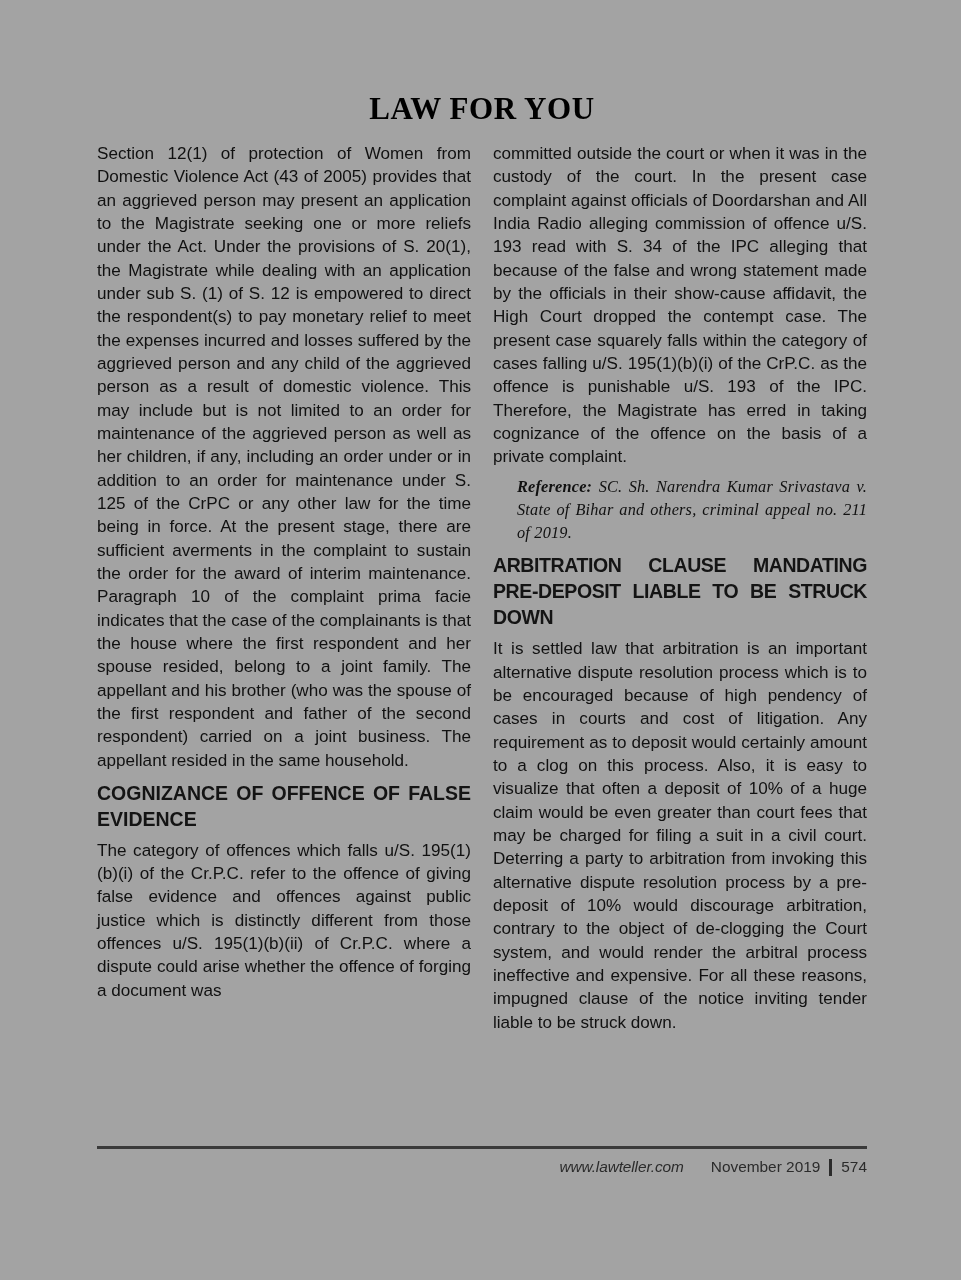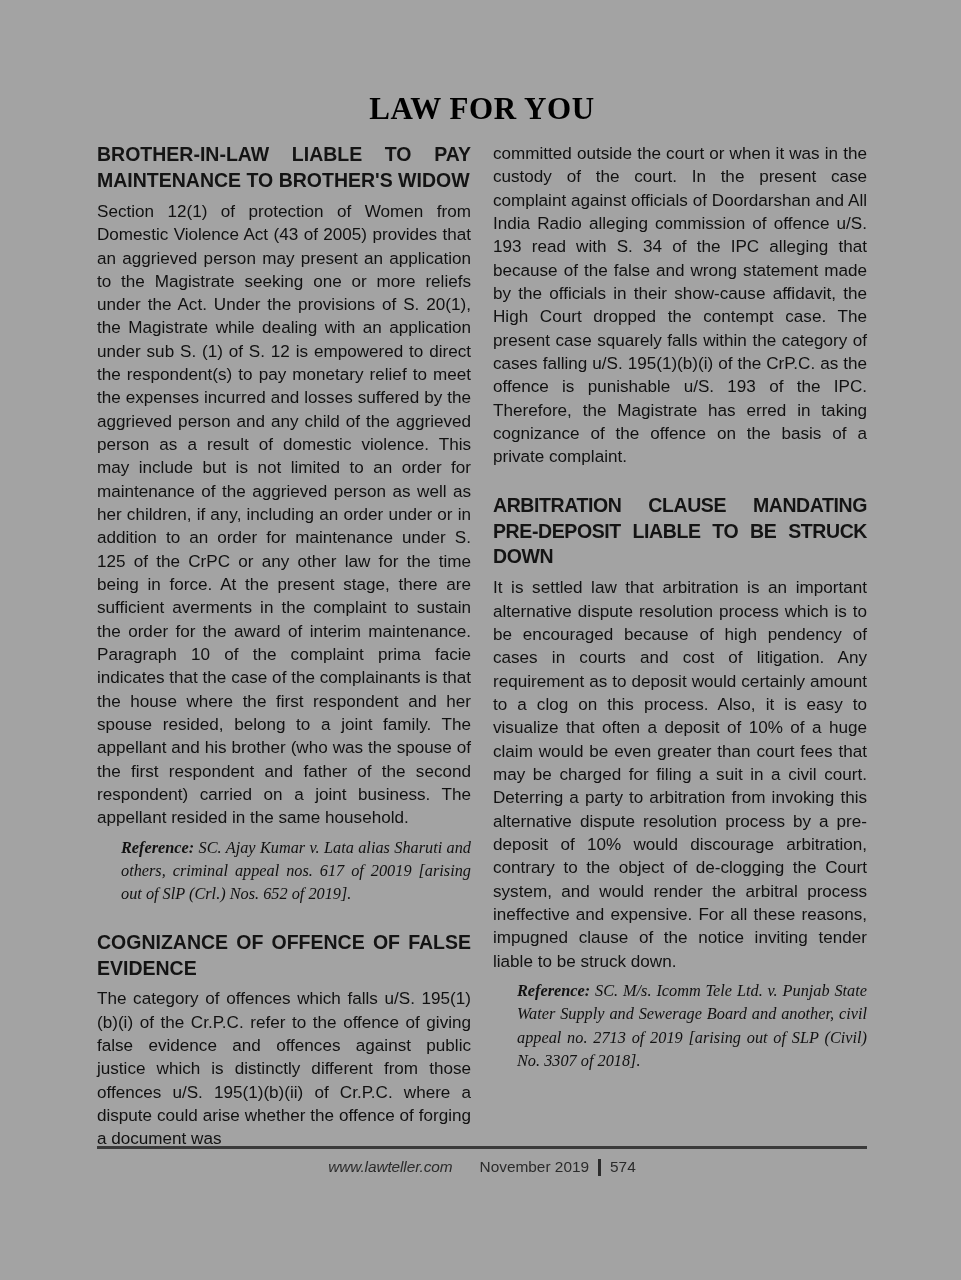--- a/index.html
+++ b/index.html
@@ -64,21 +64,21 @@
     font-weight: bold;
     font-size: 19.5px;
     line-height: 1.33;
     color: #141414;
     text-align: justify;
     text-align-last: left;
     margin: 0 0 6px 0;
     letter-spacing: 0px;
   }
   .sec-head.tight { letter-spacing: -0.4px; }
-  .sec-head-gap { margin-top: 24px; }
+  .sec-head-gap { margin-top: 9px; }
 
   
   p.body {
     font-family: Liberation Sans, sans-serif;
     font-size: 17.1px;
     line-height: 1.365;
     text-align: justify;
     text-align-last: left;
     margin: 0 0 0 0;
     color: #111111;
@@ -113,21 +113,21 @@
     background: #3a3a3a;
   }
   .footer {
     position: absolute;
     left: 97px;
     top: 1154px;
     width: 770px;
     height: 26px;
     display: flex;
     align-items: center;
-    justify-content: center;
+    justify-content: flex-end;
     font-family: "Liberation Sans", sans-serif;
     gap: 27px;
   }
   .footer-left {
     font-style: italic;
     font-size: 15.4px;
     color: #2b2b2b;
     letter-spacing: -0.1px;
   }
   .footer-right {
@@ -151,42 +151,40 @@
 <div class="page">
 
   <div class="masthead">
     <div class="masthead-title">LAW FOR YOU</div>
   </div>
 
   <div class="columns">
 
     <div class="col">
 
-      <h2 class="sec-head">BROTHER-IN-LAW LIABLE TO PAY MAINTENANCE TO BROTHER'S WIDOW</h2>
 
       <p class="body">Section 12(1) of protection of Women from Domestic Violence Act (43 of 2005) provides that an aggrieved person may present an application to the Magistrate seeking one or more reliefs under the Act. Under the provisions of S. 20(1), the Magistrate while dealing with an application under sub S. (1) of S. 12 is empowered to direct the respondent(s) to pay monetary relief to meet the expenses incurred and losses suffered by the aggrieved person and any child of the aggrieved person as a result of domestic violence. This may include but is not limited to an order for maintenance of the aggrieved person as well as her children, if any, including an order under or in addition to an order for maintenance under S. 125 of the CrPC or any other law for the time being in force. At the present stage, there are sufficient averments in the complaint to sustain the order for the award of interim maintenance. Paragraph 10 of the complaint prima facie indicates that the case of the complainants is that the house where the first respondent and her spouse resided, belong to a joint family. The appellant and his brother (who was the spouse of the first respondent and father of the second respondent) carried on a joint business. The appellant resided in the same household.</p>
 
-      <p class="reference"><span class="ref-label">Reference:</span><span> SC. Ajay Kumar v. Lata alias Sharuti and others, criminal appeal nos. 617 of 20019 [arising out of SlP (Crl.) Nos. 652 of 2019].</span></p>
 
       <h2 class="sec-head sec-head-gap">COGNIZANCE OF OFFENCE OF FALSE EVIDENCE</h2>
 
       <p class="body">The category of offences which falls u/S. 195(1)(b)(i) of the Cr.P.C. refer to the offence of giving false evidence and offences against public justice which is distinctly different from those offences u/S. 195(1)(b)(ii) of Cr.P.C. where a dispute could arise whether the offence of forging a document was</p>
 
     </div>
 
     <div class="col">
 
       <p class="body">committed outside the court or when it was in the custody of the court. In the present case complaint against officials of Doordarshan and All India Radio alleging commission of offence u/S. 193 read with S. 34 of the IPC alleging that because of the false and wrong statement made by the officials in their show-cause affidavit, the High Court dropped the contempt case. The present case squarely falls within the category of cases falling u/S. 195(1)(b)(i) of the CrP.C. as the offence is punishable u/S. 193 of the IPC. Therefore, the Magistrate has erred in taking cognizance of the offence on the basis of a private complaint.</p>
 
+      <p class="reference loose"><span class="ref-label">Reference:</span><span> SC. Sh. Narendra Kumar Srivastava v. State of Bihar and others, criminal appeal no. 211 of 2019.</span></p>
 
       <h2 class="sec-head sec-head-gap tight">ARBITRATION CLAUSE MANDATING PRE-DEPOSIT LIABLE TO BE STRUCK DOWN</h2>
 
       <p class="body">It is settled law that arbitration is an important alternative dispute resolution process which is to be encouraged because of high pendency of cases in courts and cost of litigation. Any requirement as to deposit would certainly amount to a clog on this process. Also, it is easy to visualize that often a deposit of 10% of a huge claim would be even greater than court fees that may be charged for filing a suit in a civil court. Deterring a party to arbitration from invoking this alternative dispute resolution process by a pre-deposit of 10% would discourage arbitration, contrary to the object of de-clogging the Court system, and would render the arbitral process ineffective and expensive. For all these reasons, impugned clause of the notice inviting tender liable to be struck down.</p>
 
-      <p class="reference"><span class="ref-label">Reference:</span><span> SC. M/s. Icomm Tele Ltd. v. Punjab State Water Supply and Sewerage Board and another, civil appeal no. 2713 of 2019 [arising out of SLP (Civil) No. 3307 of 2018].</span></p>
 
     </div>
   </div>
 
   <div class="footer-rule"></div>
 
   <div class="footer">
     <div class="footer-left">www.lawteller.com</div>
     <div class="footer-right">
       <span>November 2019</span>

